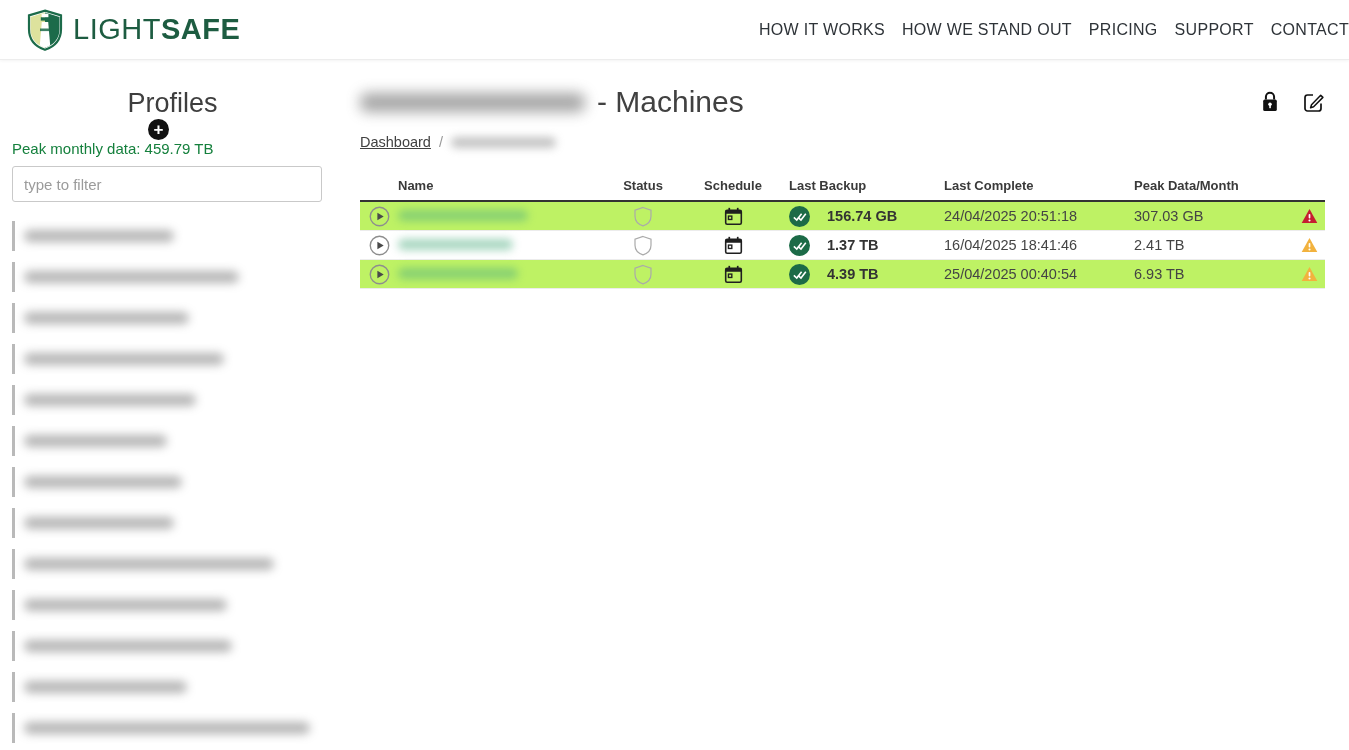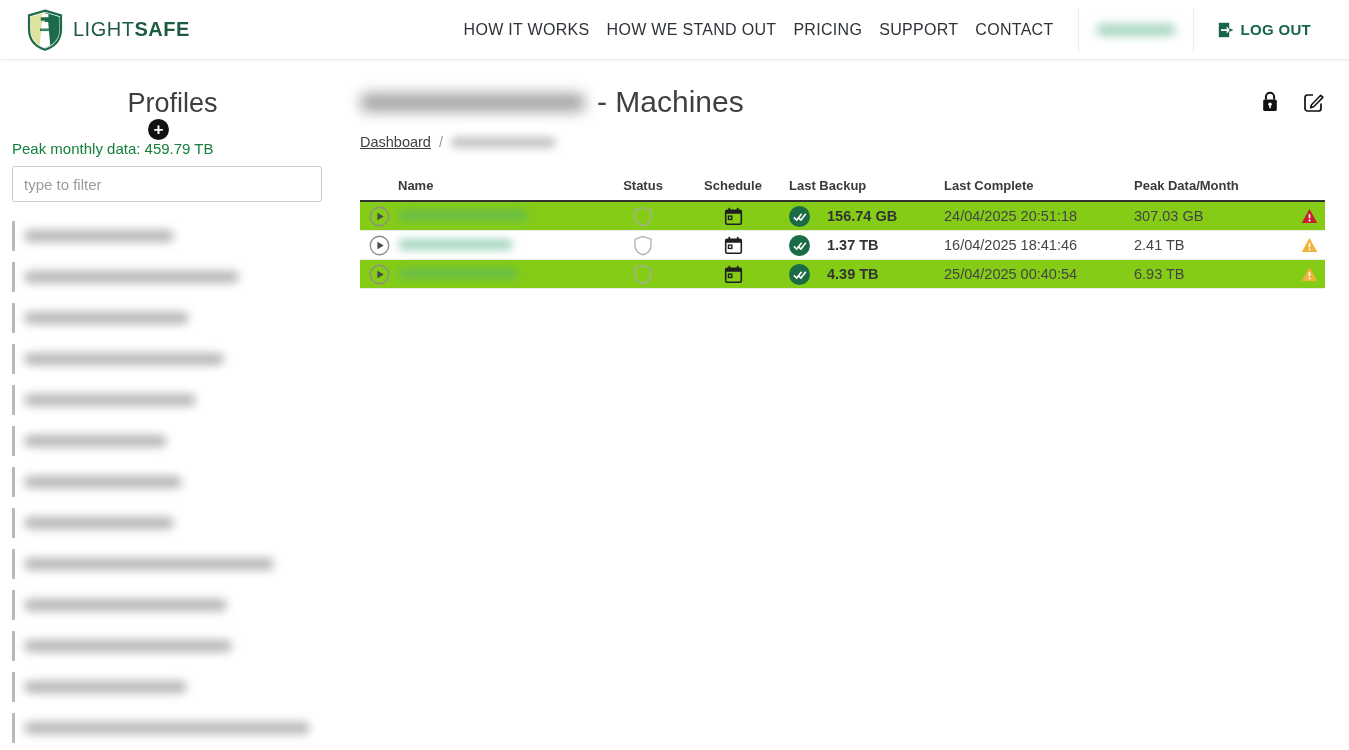--- a/index.html
+++ b/index.html
@@ -4,21 +4,21 @@
 <style>
   * { margin:0; padding:0; box-sizing:border-box; }
   html,body { width:1349px; height:750px; overflow:hidden; background:#fff;
     font-family:"Liberation Sans", sans-serif; color:#3a3a3a; }
 
   
   .topnav { position:absolute; left:0; top:0; width:1349px; height:60px; background:#fff;
     border-bottom:1px solid #ededed; box-shadow:0 1px 3px rgba(0,0,0,.05);
     display:flex; align-items:center; z-index:5; }
   .logo-wrap { display:flex; align-items:center; margin-left:27px; cursor:pointer; }
-  .logo-text { font-size:20px; letter-spacing:.5px; color:#1d5c41; margin-left:10px; font-weight:500; }
+  .logo-text { font-size:29px; letter-spacing:.5px; color:#1d5c41; margin-left:10px; font-weight:500; }
   .logo-text b { font-weight:800; }
   .nav-links { display:flex; list-style:none; margin-left:auto; gap:17px; align-items:center; }
   .nav-link { font-size:16px; font-weight:500; letter-spacing:.3px; color:#2e3338; cursor:pointer; white-space:nowrap; }
   .nav-right { display:flex; align-items:center; margin-left:24px; margin-right:38px; height:60px; }
   .nav-divider { width:1px; height:44px; background:#ececec; }
   .nav-user { width:114px; display:flex; justify-content:center; align-items:center; height:60px; cursor:pointer; }
   .logout { display:flex; align-items:center; gap:7px; margin-left:24px; cursor:pointer;
     color:#17654a; font-weight:800; font-size:15px; letter-spacing:.3px; }
 
   
@@ -52,21 +52,21 @@
   .breadcrumb { margin-top:15px; font-size:14.5px; display:flex; align-items:center; gap:8px; }
   .crumb-root { color:#414141; text-decoration:underline; cursor:pointer; }
   .crumb-sep { color:#999; }
 
   
   .table { margin-top:21px; width:965px; }
   .t-row { display:grid; grid-template-columns:38px 200px 90px 90px 166px 190px 160px 1fr;
     align-items:center; height:29px; font-size:14.5px; color:#444; }
   .t-head { height:31px; border-bottom:2px solid #333; font-weight:700; font-size:13px; color:#3a3a3a; }
   .t-body .t-row { border-bottom:1px solid #ececec; cursor:default; }
-  .t-body .t-row.alt { background:#84cc16; }
+  .t-body .t-row.alt { background:#bef264; }
   .c-center { text-align:center; justify-self:stretch; }
   .c-play { display:flex; justify-content:center; align-items:center; }
   .c-icon { display:flex; justify-content:center; align-items:center; }
   .c-backup { display:flex; align-items:center; gap:17px; padding-left:11px; font-weight:700; color:#333; }
   .h-backup { padding-left:11px; }
   .c-warn { display:flex; justify-content:center; align-items:center; }
 </style>
 </head>
 <body>
 
@@ -94,38 +94,20 @@
   </div>
 
   <ul class="nav-links">
       <li class="nav-link">HOW IT WORKS</li>
       <li class="nav-link">HOW WE STAND OUT</li>
       <li class="nav-link">PRICING</li>
       <li class="nav-link">SUPPORT</li>
       <li class="nav-link">CONTACT</li>
     </ul>
 
-  <div class="nav-right">
-    <div class="nav-divider"></div>
-    <div class="nav-user">
-      <span class="redact green" id="nav-user-redact" style="width: 80px;"></span>
-    </div>
-    <div class="nav-divider"></div>
-    <div class="logout">
-      <span style="line-height:0;">
-        <svg width="16" height="16" viewBox="0 0 16 16">
-          <rect x="0.8" y="0.8" width="10.4" height="14.4" fill="#17654a"></rect>
-          <rect x="3" y="7.2" width="7" height="1.8" fill="#fff"></rect>
-          <path d="M8.6 4.6 L12.2 8.1 L8.6 11.6 Z" fill="#fff"></path>
-          <path d="M11.4 6.2 L15.4 8.1 L11.4 10 Z" fill="#17654a"></path>
-        </svg>
-      </span>
-      <span>LOG OUT</span>
-    </div>
-  </div>
 </header>
 
 <aside class="sidebar">
   <div class="sidebar-head">
     <h1 class="sidebar-title">Profiles</h1>
     <button class="add-btn">+</button>
   </div>
   <div class="peak-data">Peak monthly data: 459.79 TB</div>
   <input class="filter-input" type="text" placeholder="type to filter" style="">
   <div class="profiles-list">

